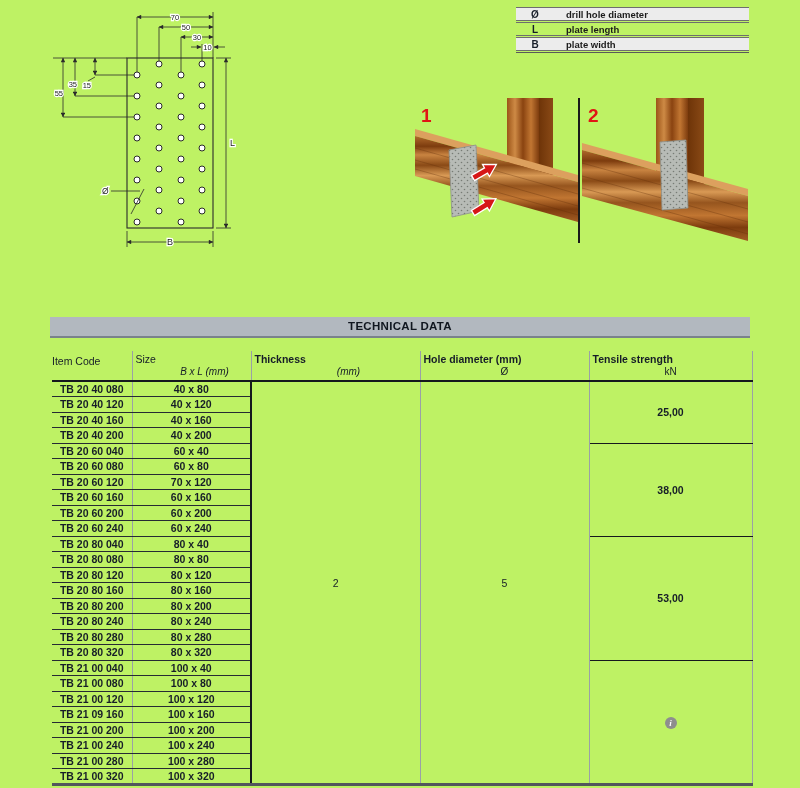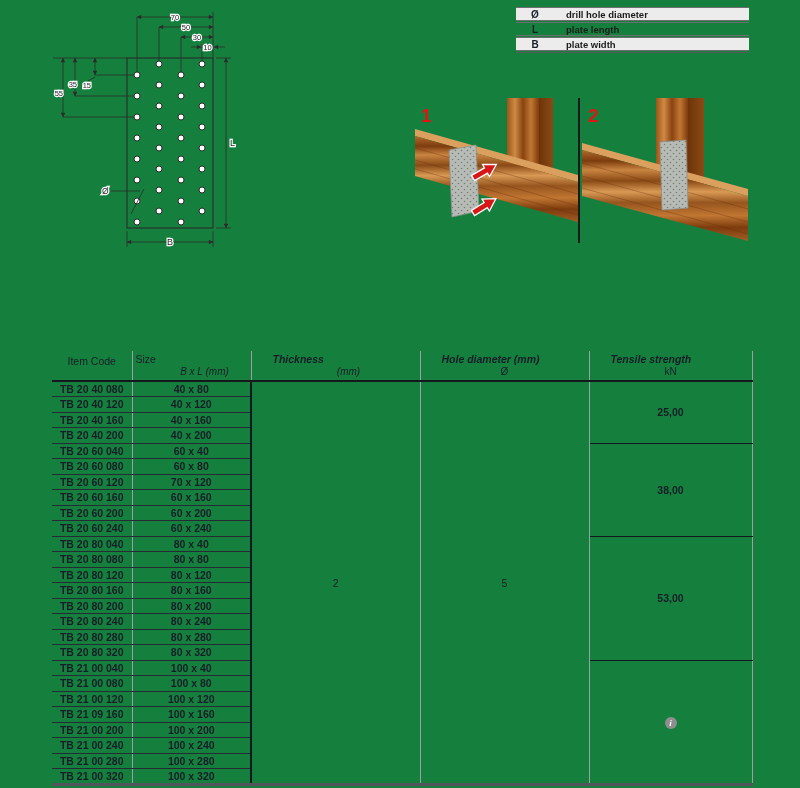--- a/index.html
+++ b/index.html
@@ -1,16 +1,16 @@
 <!DOCTYPE html>
 <html><head>
 <meta charset="utf-8">
 <style>
   html,body{margin:0;padding:0;background:#fff;}
-  .page{position:relative;width:800px;height:788px;background:#15803d;
+  .page{position:relative;width:800px;height:788px;background:#bef264;
         font-family:"Liberation Sans",sans-serif;color:#161d28;overflow:hidden;
         outline:1px solid #e3e3e3;}
 
   
   .tech-drawing{position:absolute;left:40px;top:4px;width:200px;height:252px;}
 
   
   .legend{position:absolute;left:516px;top:7px;width:233px;}
   .legend-row{display:flex;align-items:center;height:12px;
               border-top:1px solid #6e6e6e;border-bottom:1px solid #6e6e6e;}
@@ -33,22 +33,22 @@
           text-align:center;font-size:11.5px;font-weight:bold;line-height:19px;
           color:#10161f;letter-spacing:.3px;}
 
   
   .tech-table{position:absolute;left:52px;top:351px;width:700px;
               border-collapse:collapse;table-layout:fixed;border-bottom:3px solid #52565c;}
   .tech-table th,.tech-table td{padding:0;}
   .tech-table thead th{vertical-align:top;font-weight:normal;height:29px;
                        border-bottom:2px solid #15181d;}
   .h-top{font-size:10.5px;text-align:left;padding:2px 0 0 3px;}
-  .h-top.center{text-align:center;padding-left:0;padding-top:4px;}
-  .h-top.bi{font-weight:bold;font-style:italic;margin-left:18px;}
+  .h-top.center{padding-left:0;padding-top:4px;}
+  .h-top.bi{font-weight:bold;}
   .h-sub{font-size:10px;text-align:center;margin-top:1px;}
   .h-sub.i{font-style:italic;padding-left:26px;}
   th.b-gray{border-left:1px solid #9aa0a6;margin-top:20px;}
   th.b-right-gray{border-right:1px solid #9aa0a6;}
   .tech-table tbody tr{height:15.5px;}
   .tech-table tbody td{font-size:10.5px;line-height:14px;text-align:center;}
   td.code{font-weight:bold;border-bottom:1.4px solid #262b33;}
   td.size{font-weight:bold;border-left:1px solid #9aa0a6;border-right:2px solid #15181d;
           border-bottom:1.4px solid #262b33;}
   td.mid{border-right:1px solid #9aa0a6;vertical-align:middle;}
@@ -243,20 +243,21 @@
       </g>
 
       <g>
         <polygon points="78,44 104,42 106,110 80,112" fill="#b7bbb6" stroke="#8d918c" stroke-width="0.8"></polygon>
         <polygon points="78,44 104,42 106,110 80,112" fill="url(#plateDots)"></polygon>
       </g>
       <text x="6" y="24" font-size="19" font-weight="bold" fill="#e01515" font-family="Liberation Sans, sans-serif">2</text>
     </svg>
   </div>
 
+  <div class="td-bar">TECHNICAL DATA</div>
 
   <table class="tech-table">
     <colgroup>
       <col style="width:80px">
         <col style="width:119px">
         <col style="width:169px">
       <col style="width:169px">
         <col style="width:163px">
     </colgroup>
     <thead>

